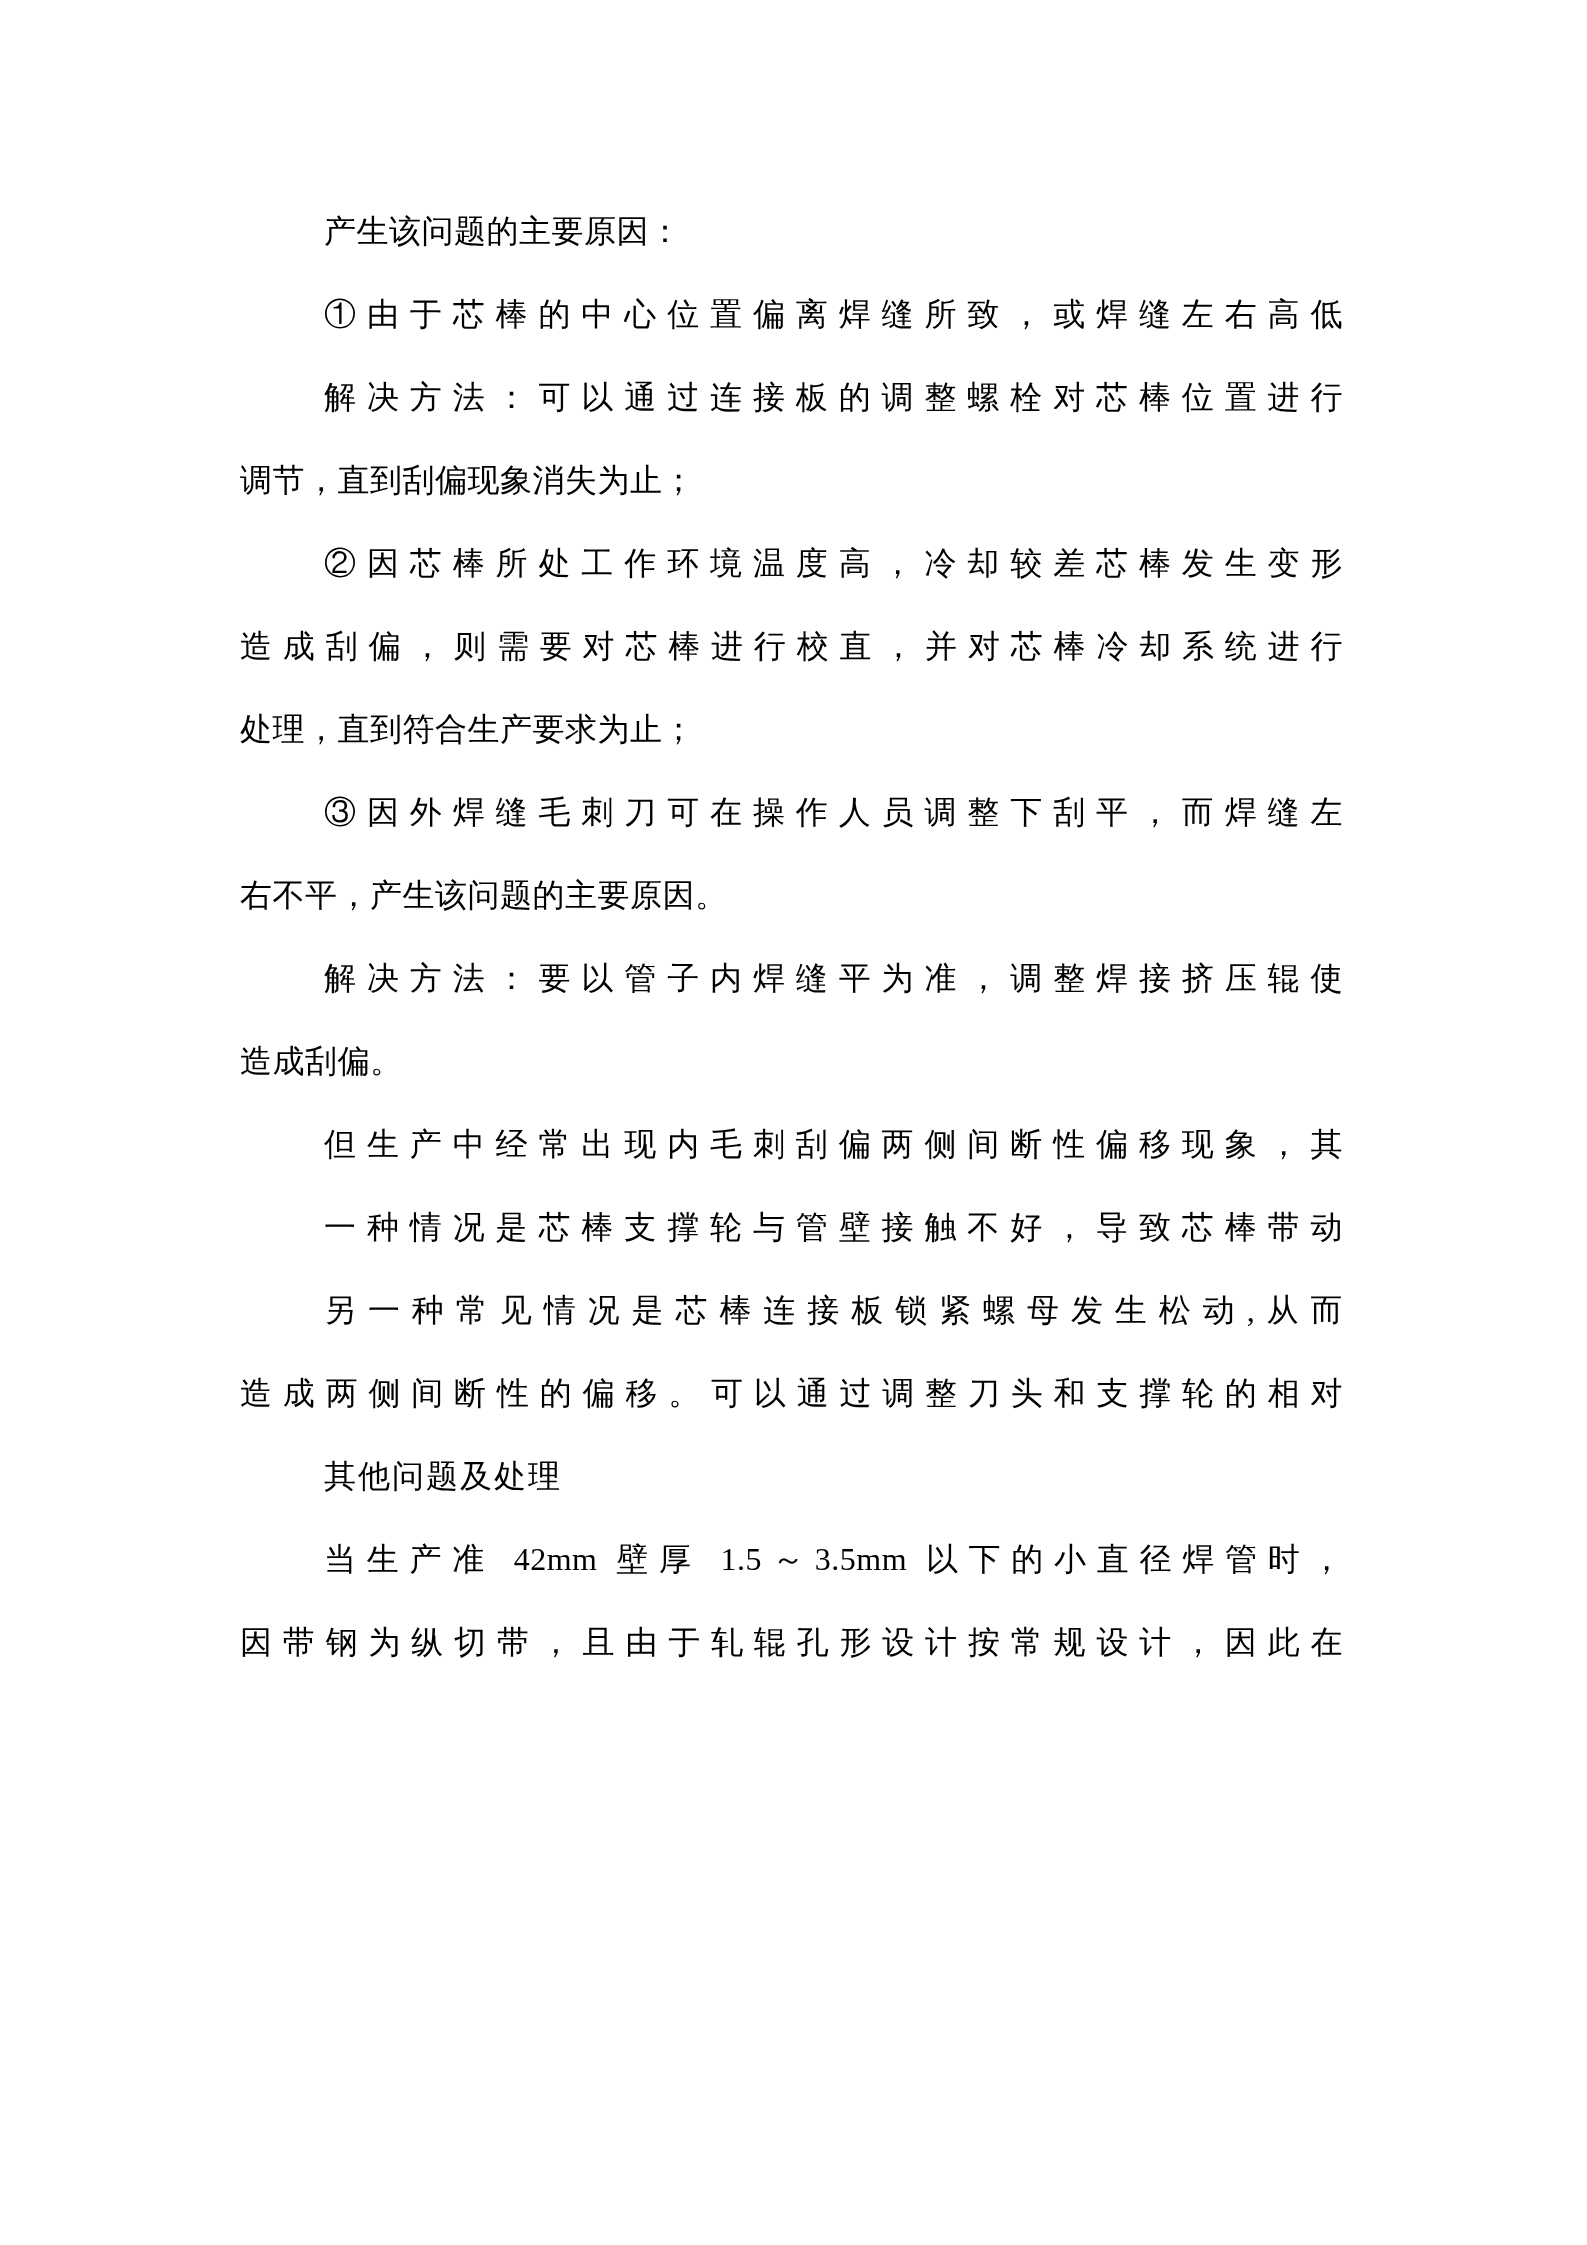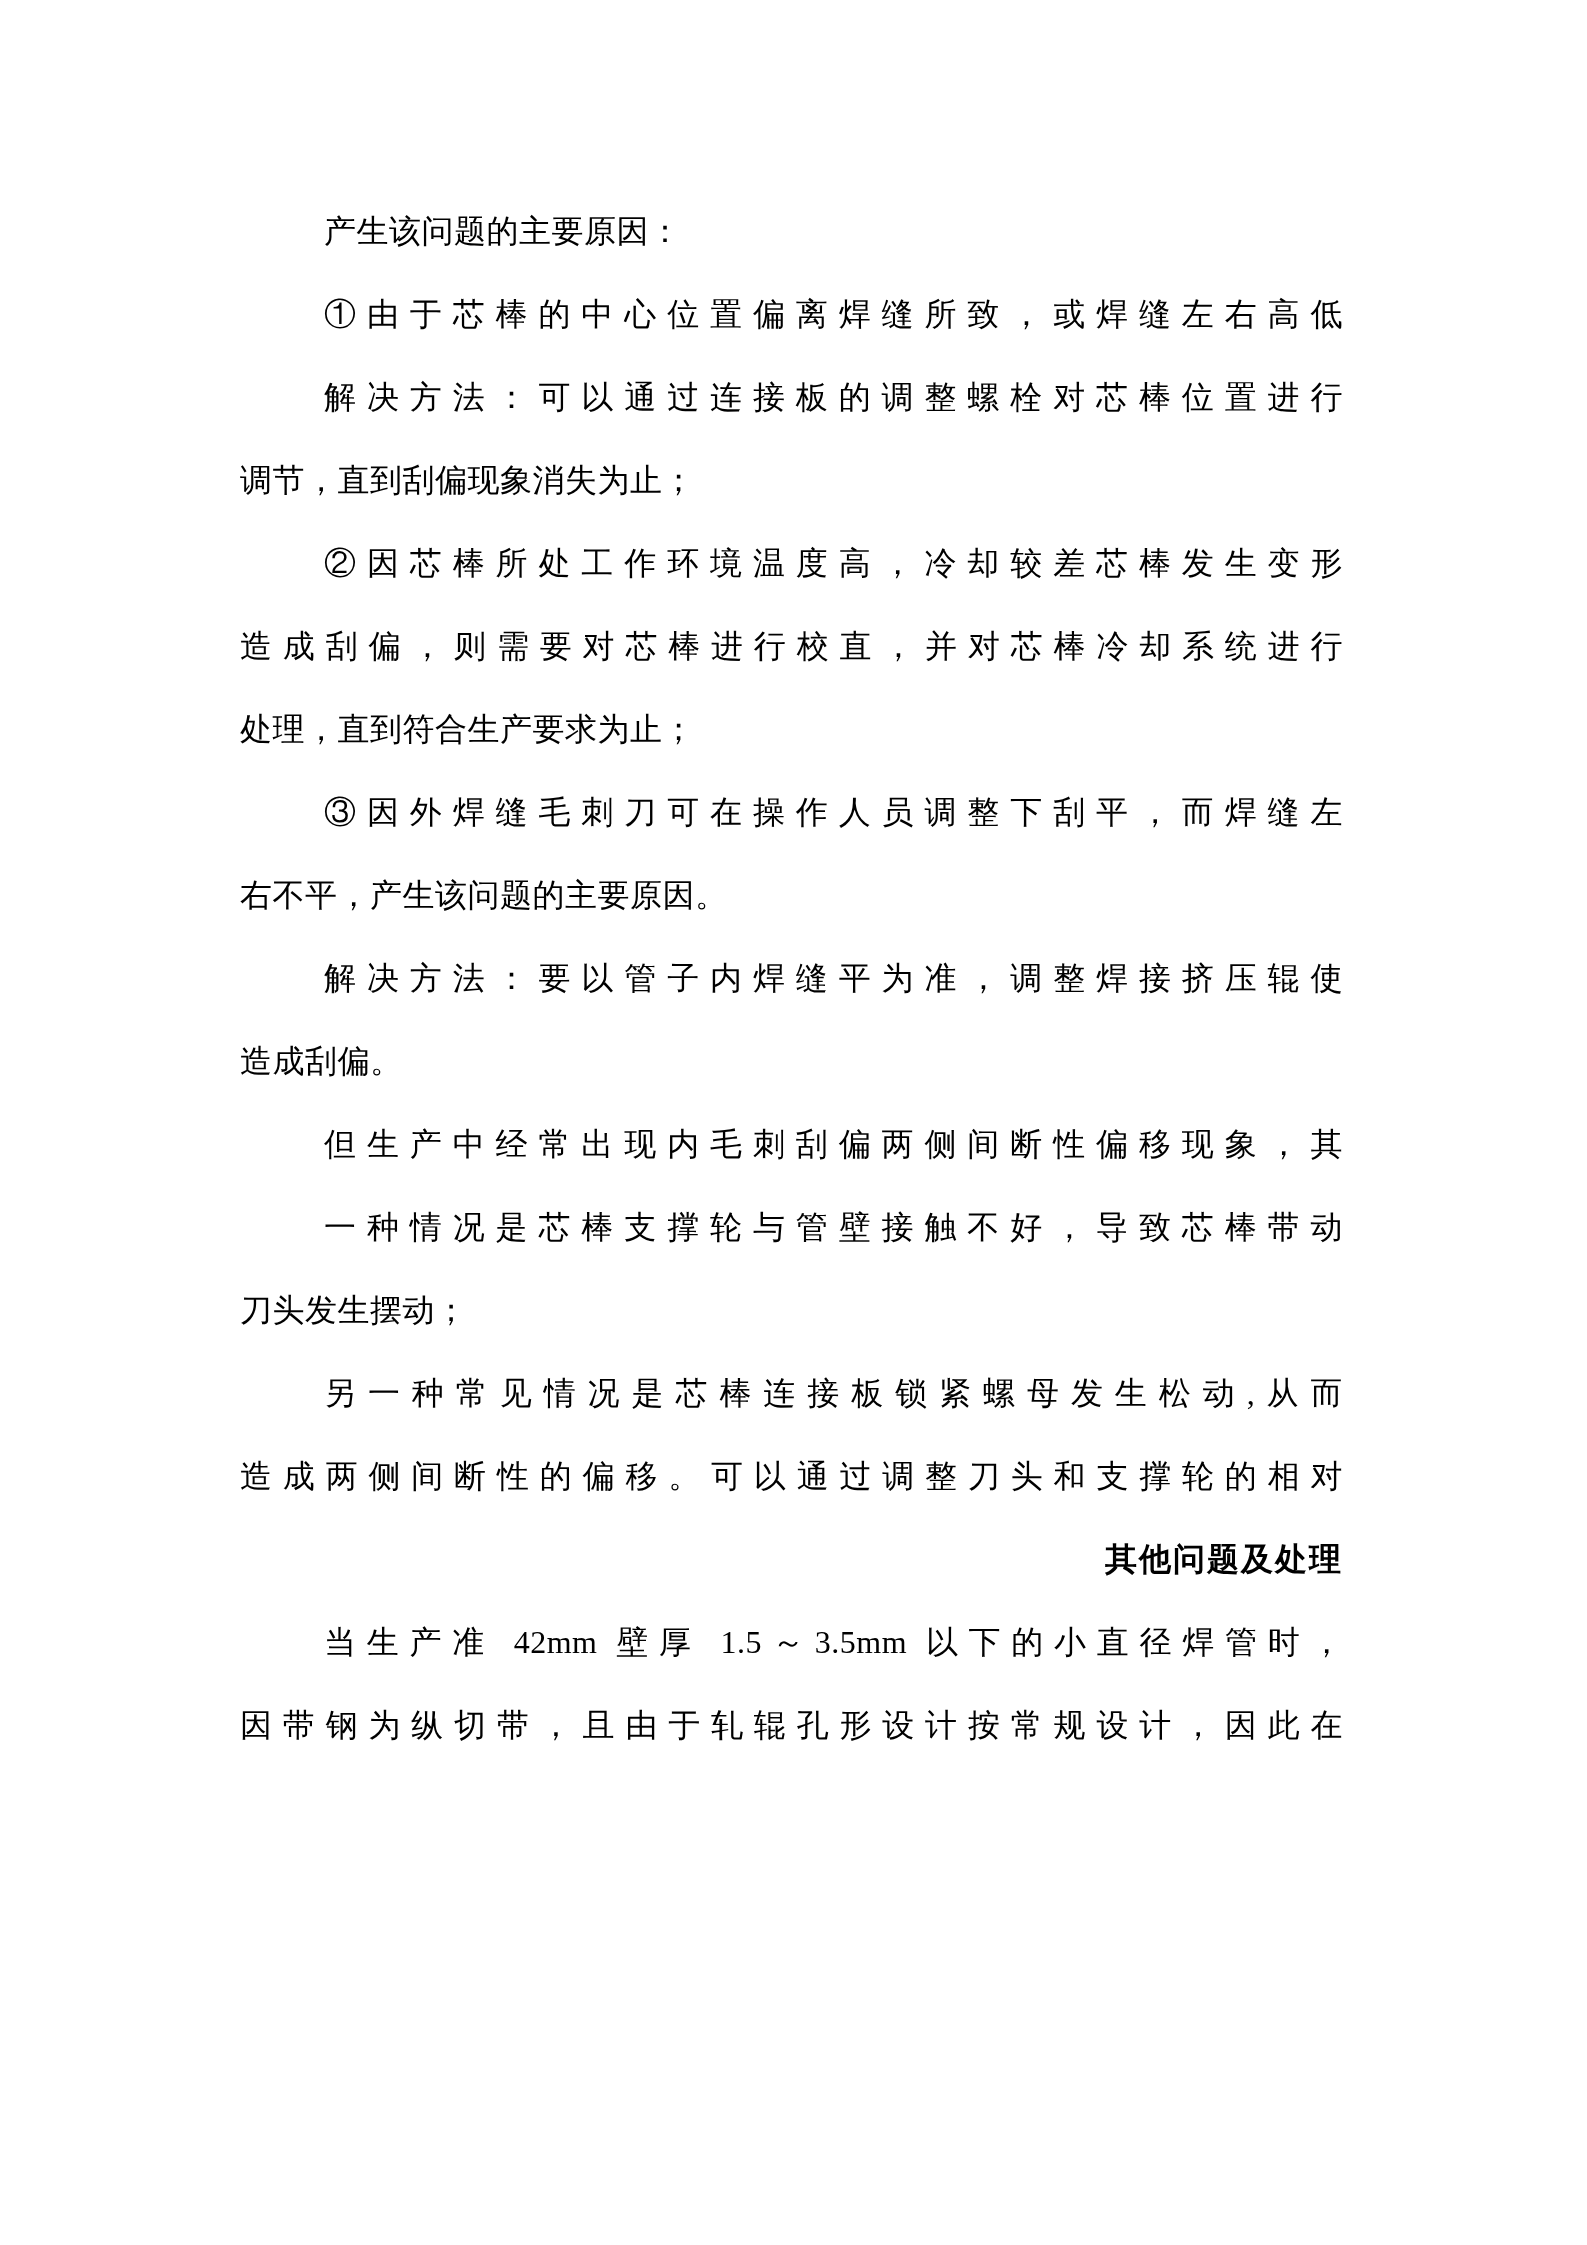--- a/index.html
+++ b/index.html
@@ -34,44 +34,42 @@
   .line.indent {
     padding-left: 84px;
   }
   
   .line.full {
     text-align: justify;
     text-align-last: justify;
     text-justify: inter-character;
   }
   .line.heading {
-    font-weight: bold;
+    font-weight: normal;
     font-family: "DejaVu Sans", "Liberation Sans", sans-serif;
     letter-spacing: 2px;
-    text-align: right;
   }
 </style>
 </head>
 <body>
 
 <div class="page">
   <div class="content">
     <div class="line indent">产生该问题的主要原因：</div>
     <div class="line indent full">①由于芯棒的中心位置偏离焊缝所致，或焊缝左右高低</div>
     <div class="line indent full">解决方法：可以通过连接板的调整螺栓对芯棒位置进行</div>
     <div class="line">调节，直到刮偏现象消失为止；</div>
     <div class="line indent full">②因芯棒所处工作环境温度高，冷却较差芯棒发生变形</div>
     <div class="line full">造成刮偏，则需要对芯棒进行校直，并对芯棒冷却系统进行</div>
     <div class="line">处理，直到符合生产要求为止；</div>
     <div class="line indent full">③因外焊缝毛刺刀可在操作人员调整下刮平，而焊缝左</div>
     <div class="line">右不平，产生该问题的主要原因。</div>
     <div class="line indent full">解决方法：要以管子内焊缝平为准，调整焊接挤压辊使</div>
     <div class="line">造成刮偏。</div>
     <div class="line indent full">但生产中经常出现内毛刺刮偏两侧间断性偏移现象，其</div>
     <div class="line indent full">一种情况是芯棒支撑轮与管壁接触不好，导致芯棒带动</div>
-    <div class="line">刀头发生摆动；</div>
     <div class="line indent full">另一种常见情况是芯棒连接板锁紧螺母发生松动,从而</div>
     <div class="line full">造成两侧间断性的偏移。可以通过调整刀头和支撑轮的相对</div>
     <div class="line indent heading">其他问题及处理</div>
     <div class="line indent full">当生产准 42mm 壁厚 1.5～3.5mm 以下的小直径焊管时，</div>
     <div class="line full">因带钢为纵切带，且由于轧辊孔形设计按常规设计，因此在</div>
   </div>
 </div>
 
 </body></html>

